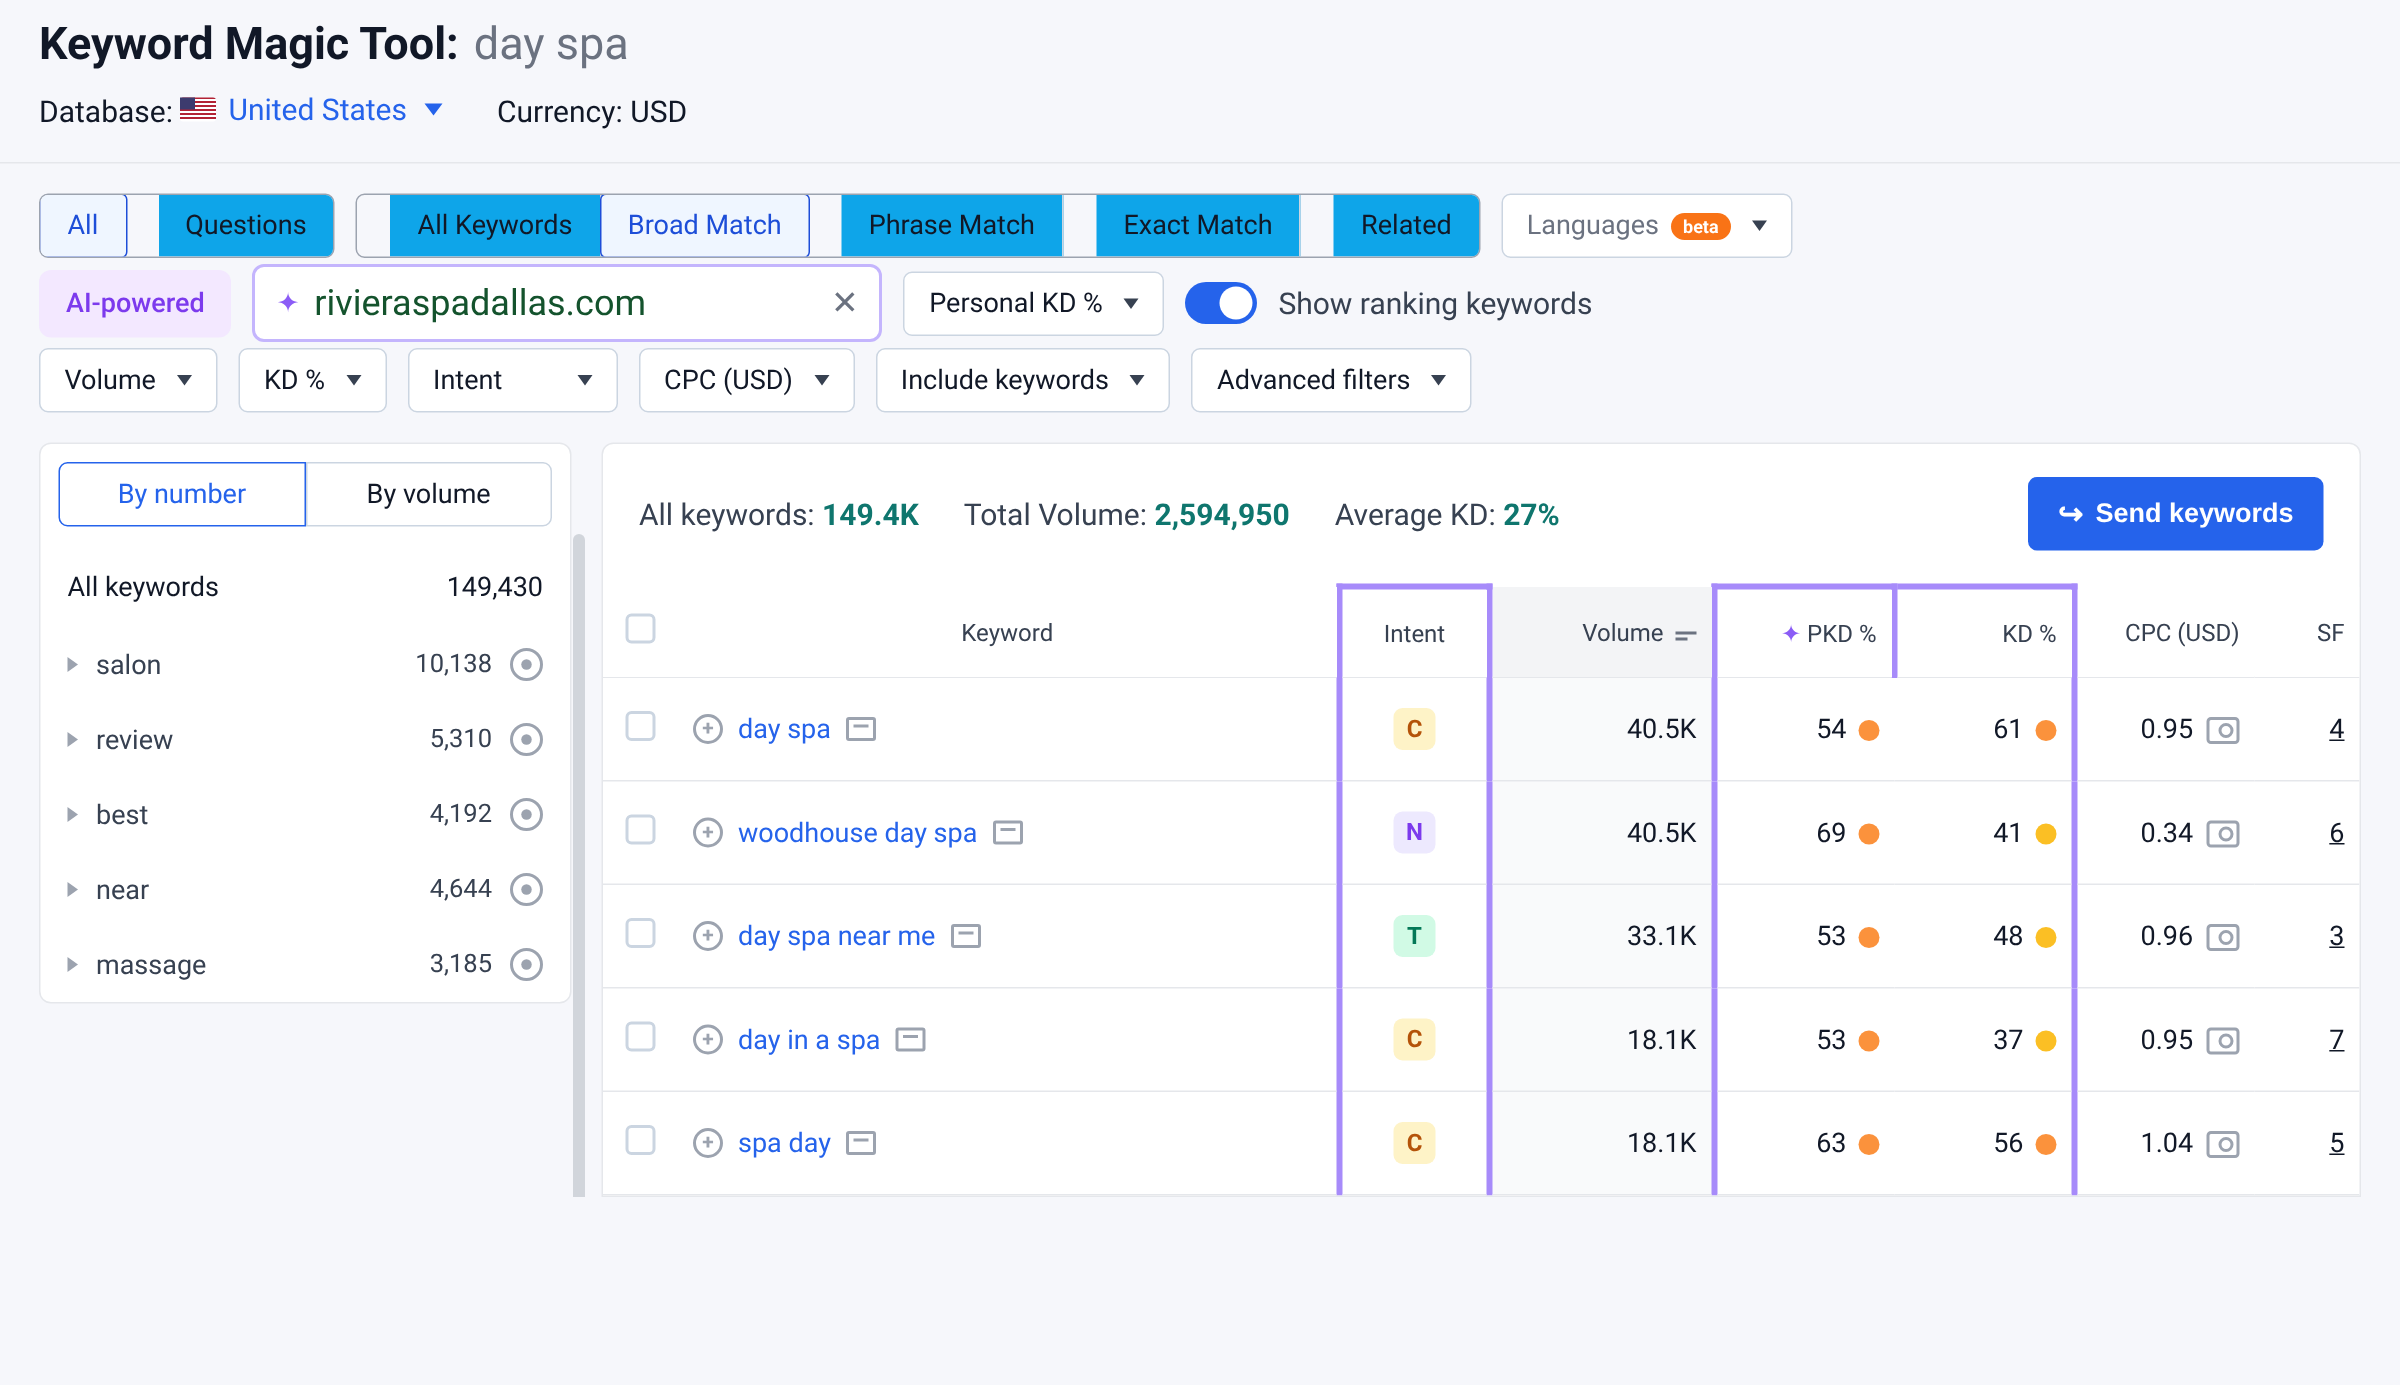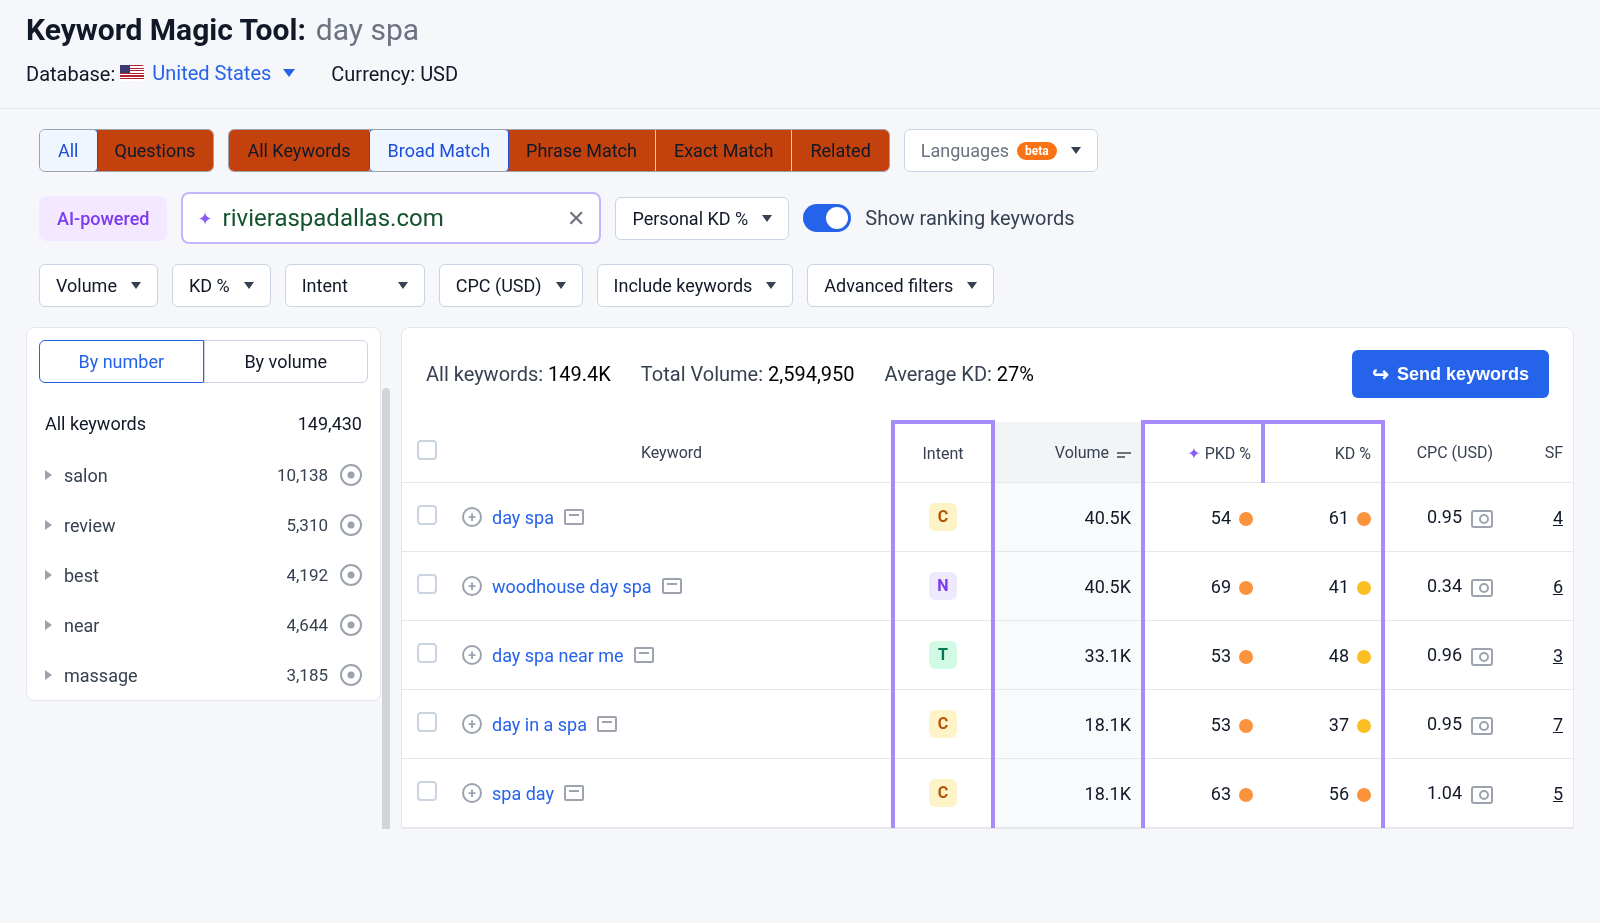--- a/index.html
+++ b/index.html
@@ -20,24 +20,24 @@
   .flag {
     width: 24px; height: 16px; display: inline-block;
     background: linear-gradient(to bottom, #b22234 0 8%, #fff 8% 16%, #b22234 16% 24%, #fff 24% 32%, #b22234 32% 40%, #fff 40% 48%, #b22234 48% 56%, #fff 56% 64%, #b22234 64% 72%, #fff 72% 80%, #b22234 80% 88%, #fff 88% 100%);
     position: relative; border-radius: 2px;
   }
   .flag::before { content:""; position:absolute; left:0; top:0; width:10px; height:8px; background:#3c3b6e; }
   .chev-down { display:inline-block; width:0; height:0; border-left:6px solid transparent; border-right:6px solid transparent; border-top:8px solid currentColor; margin-left:4px; vertical-align: middle;}
   .divider { height:1px; background:#e5e7eb; width:100%; }
 
   
-  .bar { padding: 20px 39px; display:flex; flex-direction:column; gap:20px; }
+  .bar { padding: 20px 26px; display:flex; flex-direction:column; gap:4px; }
   .row { display:flex; align-items:center; gap:14px; flex-wrap: wrap;}
   .seg-group { display:flex; border:1px solid #9ca3af; border-radius:6px; overflow:hidden; }
-  .seg { padding:10px 18px; font-size:18px; background:#c2410c; border-right:1px solid #cbd5e1; cursor:pointer;}
+  .seg { padding:10px 18px; font-size:18px; background:#0ea5e9; border-right:1px solid #cbd5e1; cursor:pointer;margin-left:22px;}
   .seg:last-child { border-right:none; }
   .seg.active { background:#eff6ff; color:#1d4ed8; border:1px solid #1d4ed8; margin:-1px; position:relative; z-index:1; border-radius:4px;}
   .pill { display:inline-flex; align-items:center; gap:8px; padding:10px 16px; border:1px solid #cbd5e1; border-radius:6px; background:#fff; font-size:18px; cursor:pointer;text-align:right;}
   .pill.gray { color:#6b7280; }
   .ai-pill { background:#f3e8ff; color:#7c3aed; border:none; border-radius:8px; padding:12px 18px; font-size:18px; font-weight:500;}
   .domain-input { display:flex; align-items:center; gap:10px; border:2px solid #c4b5fd; border-radius:8px; padding:10px 14px; background:#fff; min-width:420px;}
   .domain-input .sparkle { color:#8b5cf6; font-size:18px;}
   .domain-input .txt { flex:1; font-size:24px; color:#14532d; }
   .domain-input .clear { color:#6b7280; font-size:22px; cursor:pointer;}
   .chev-small { display:inline-block; width:0; height:0; border-left:5px solid transparent; border-right:5px solid transparent; border-top:7px solid #374151; margin-left:6px;}
@@ -62,21 +62,21 @@
   .side-item .nm { flex:1;}
   .side-item .ct { color:#374151; font-size:17px;}
   .eye { width:22px; height:22px; border:2px solid #9ca3af; border-radius:50%; position:relative; display:inline-block;}
   .eye::after { content:""; position:absolute; left:50%; top:50%; width:7px; height:7px; background:#9ca3af; border-radius:50%; transform:translate(-50%,-50%);}
   .scroll-hint { position:absolute; right:-10px; top:60px; width:8px; height:540px; background:#d1d5db; border-radius:4px;}
 
   
   .results { flex:1; background:#fff; border:1px solid #e5e7eb; border-radius:8px 8px 0 0; overflow:hidden;}
   .summary { display:flex; align-items:center; justify-content:space-between; padding:22px 24px;}
   .summary-left { display:flex; gap:30px; font-size:20px; color:#374151;}
-  .summary-left b { color:#000000; font-weight:400;}
+  .summary-left b { color:#0f766e; font-weight:700;}
   .send-btn { background:#2563eb; color:#fff; border:none; border-radius:6px; padding:12px 20px; font-size:18px; font-weight:600; display:inline-flex; align-items:center; gap:8px; cursor:pointer;}
   .send-btn .arrow { font-size:20px;}
 
   table { width:100%; border-collapse:collapse;}
   thead th { background:#fff; padding:18px 10px; font-size:16px; font-weight:400; color:#374151; border-bottom:1px solid #e5e7eb; text-align:center; position:relative;}
   thead th.sorted { background:#f3f4f6;}
   thead th.center { text-align:center;}
   thead th.right { text-align:right;}
   .hl-border-top { border-top:4px solid #a78bfa !important; border-left:4px solid #a78bfa !important; border-right:4px solid #a78bfa !important;}
   .hl-left { border-left:4px solid #a78bfa;}

